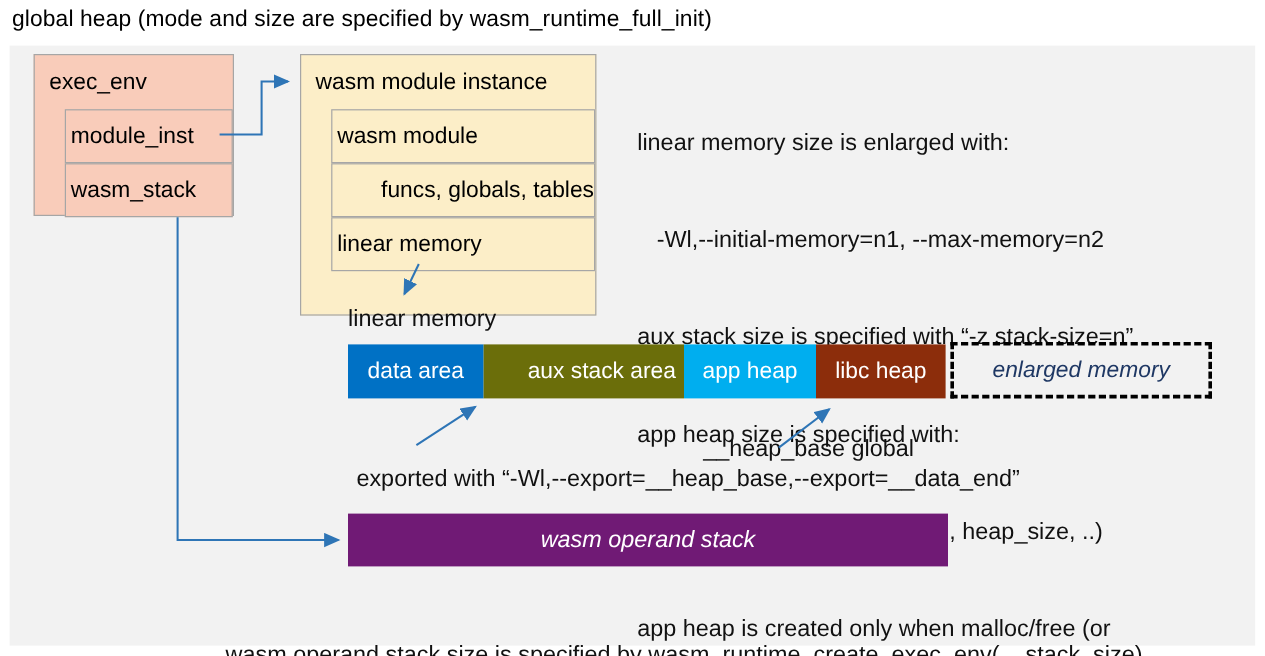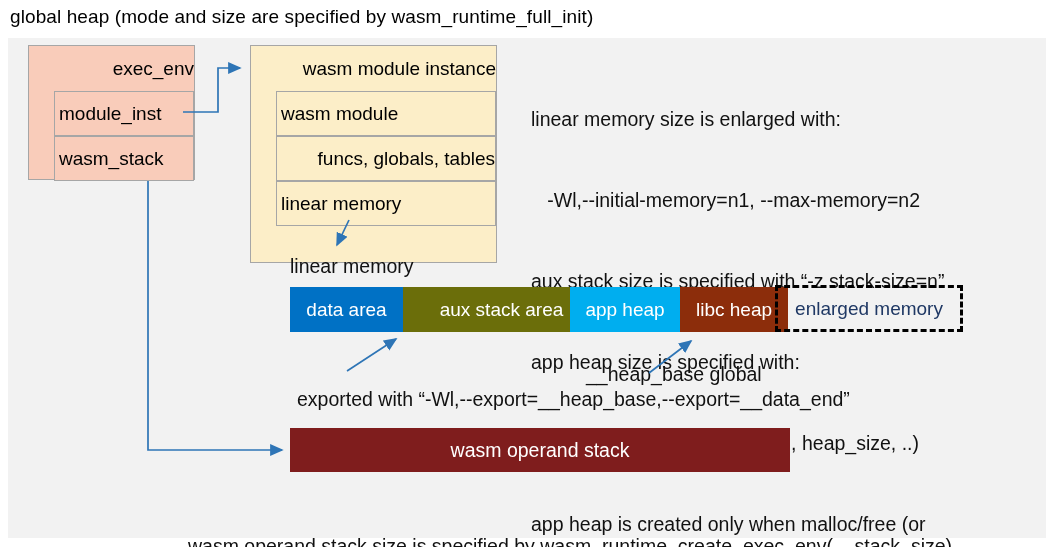--- a/index.html
+++ b/index.html
@@ -6,43 +6,43 @@
   body { background:#ffffff; font-family:"Liberation Sans", "DejaVu Sans", sans-serif; }
   .canvas { position:relative; width:1054px; height:547px; background:#ffffff; overflow:hidden; }
 
   .page-title { position:absolute; left:10px; top:6px; font-size:19px; color:#000; letter-spacing:0.1px; }
 
   .panel { position:absolute; left:8px; top:38px; width:1038px; height:500px; background:#F2F2F2; }
 
   
   .record { position:absolute; border:1px solid #A6A6A6; }
   .record .hdr { position:absolute; left:0; top:0; width:100%; height:45px; line-height:45px;
-                 padding-left:12px; font-size:19px; color:#000;text-align:right; }
+                 padding-left:12px; font-size:19px; color:#000; }
   .record .row { position:absolute; left:25px; width:calc(100% - 25px); height:45px; line-height:44px;
                  padding-left:4px; font-size:19px; color:#000; border:1px solid #A6A6A6; }
   .exec-env  { left:28px;  top:45px; width:167px; height:135px; }
   .mod-inst  { left:250px; top:45px; width:247px; height:218px; }
   .row.r1 { top:45px; }
   .row.r2 { top:90px; }
   .row.r3 { top:135px; }
 
   
   .notes { position:absolute; left:531px; top:52px; width:505px; font-size:19.5px;
            line-height:27px; color:#111; white-space:pre; }
 
   
   .lm-label { position:absolute; left:290px; top:255px; font-size:19.5px; color:#111; }
   .seg { position:absolute; top:287px; height:45px; line-height:45px; text-align:center;
          font-size:19px; color:#fff; }
   .seg0 { left:290px; width:113px; }
   .seg1 { left:403px; width:167px;padding-left:30px; }
   .seg2 { left:570px; width:110px; }
   .seg3 { left:680px; width:108px; }
-  .seg4 { left:775px; width:188px; top:285px; height:47px; line-height:41px;
-          border:3px dashed #000; background:transparent; }
+  .seg4 { left:792px; width:218px; top:285px; height:47px; line-height:41px;
+          border:3px dashed #000; background:transparent;font-style:italic; }
 
   .annot { position:absolute; font-size:19.5px; color:#111; }
   .annot-data-end  { left:320px; top:361px; }
   .annot-heap-base { left:586px; top:363px; }
   .annot-exported  { left:297px; top:388px; }
 
   
   .op-stack { position:absolute; left:290px; top:428px; width:500px; height:44px;
               line-height:44px; text-align:center; font-size:19.5px; color:#fff; }
 
@@ -87,21 +87,21 @@
   <div class="lm-label">linear memory</div>
   <div class="seg seg0" style="background: rgb(0, 113, 197); color: rgb(255, 255, 255);">data area</div>
   <div class="seg seg1" style="background: rgb(107, 110, 10); color: rgb(255, 255, 255);">aux stack area</div>
   <div class="seg seg2" style="background: rgb(0, 174, 239); color: rgb(255, 255, 255);">app heap</div>
   <div class="seg seg3" style="background: rgb(140, 45, 11); color: rgb(255, 255, 255);">libc heap</div>
   <div class="seg seg4" style="color: rgb(31, 56, 100);">enlarged memory</div>
 
   <div class="annot annot-heap-base">__heap_base global</div>
   <div class="annot annot-exported">exported with “-Wl,--export=__heap_base,--export=__data_end”</div>
 
-  <div class="op-stack" style="background: #7f1d1d;">wasm operand stack</div>
+  <div class="op-stack" style="background: #701a75; font-style: italic;">wasm operand stack</div>
 
   <div class="footer-notes">
     <div>wasm operand stack size is specified by wasm_runtime_create_exec_env(.., stack_size)</div>
     
   </div>
 
   <svg class="overlay" viewBox="0 0 1054 547">
     <defs>
       <marker id="ah" markerWidth="9" markerHeight="8" refX="7" refY="3.5" orient="auto">
         <path d="M0,0 L8,3.5 L0,7 Z" fill="#2E75B6"></path>

